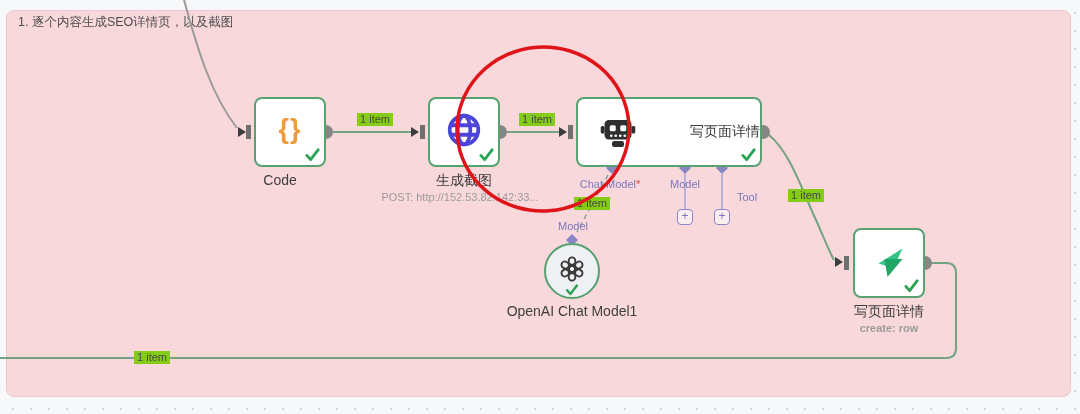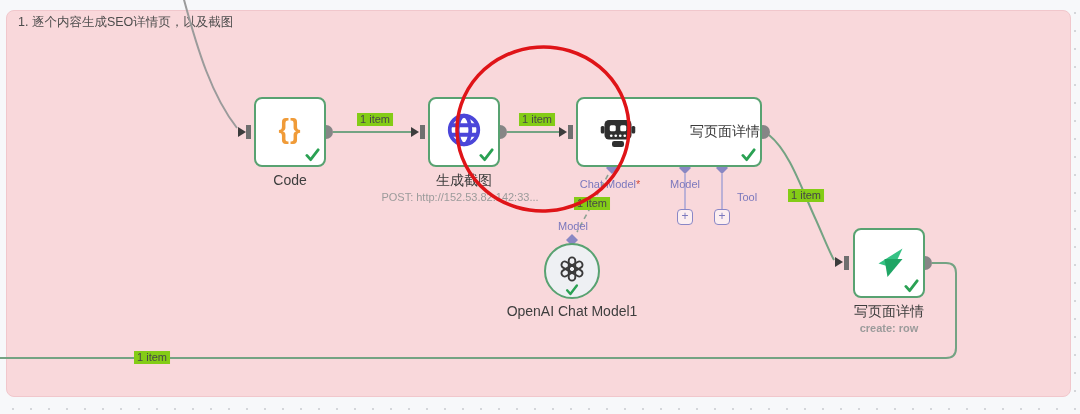--- a/index.html
+++ b/index.html
@@ -100,21 +100,21 @@
   <polygon points="722,162 728,168 722,174 716,168" fill="#8987c3"></polygon>
   <polygon points="572,234 578,240 572,246 566,240" fill="#8987c3"></polygon>
 </svg>
 
 <div class="node" style="left:254px;top:97px;width:72px;height:70px;">
   <span class="braces">{}</span>
   <svg class="check" width="15" height="15" viewBox="0 0 16 16">
     <path d="M2 9 l4 4.5 L14 3" fill="none" stroke="#2aa153" stroke-width="3" stroke-linecap="round" stroke-linejoin="round"></path>
   </svg>
 </div>
-<div class="node-label" style="left:290px;top:172px;">Code</div>
+<div class="node-label" style="left:280px;top:172px;">Code</div>
 
 <div class="node" style="left:428px;top:97px;width:72px;height:70px;">
   <svg width="38" height="38" viewBox="0 0 24 24" style="margin-bottom:4px;">
     <circle cx="12" cy="12" r="9" fill="none" stroke="#4b46d9" stroke-width="2.4"></circle>
     <ellipse cx="12" cy="12" rx="4" ry="9" fill="none" stroke="#4b46d9" stroke-width="2.4"></ellipse>
     <path d="M3.5 9 H20.5 M3.5 15 H20.5" stroke="#4b46d9" stroke-width="2.4" fill="none"></path>
   </svg>
   <svg class="check" width="15" height="15" viewBox="0 0 16 16">
     <path d="M2 9 l4 4.5 L14 3" fill="none" stroke="#2aa153" stroke-width="3" stroke-linecap="round" stroke-linejoin="round"></path>
   </svg>

